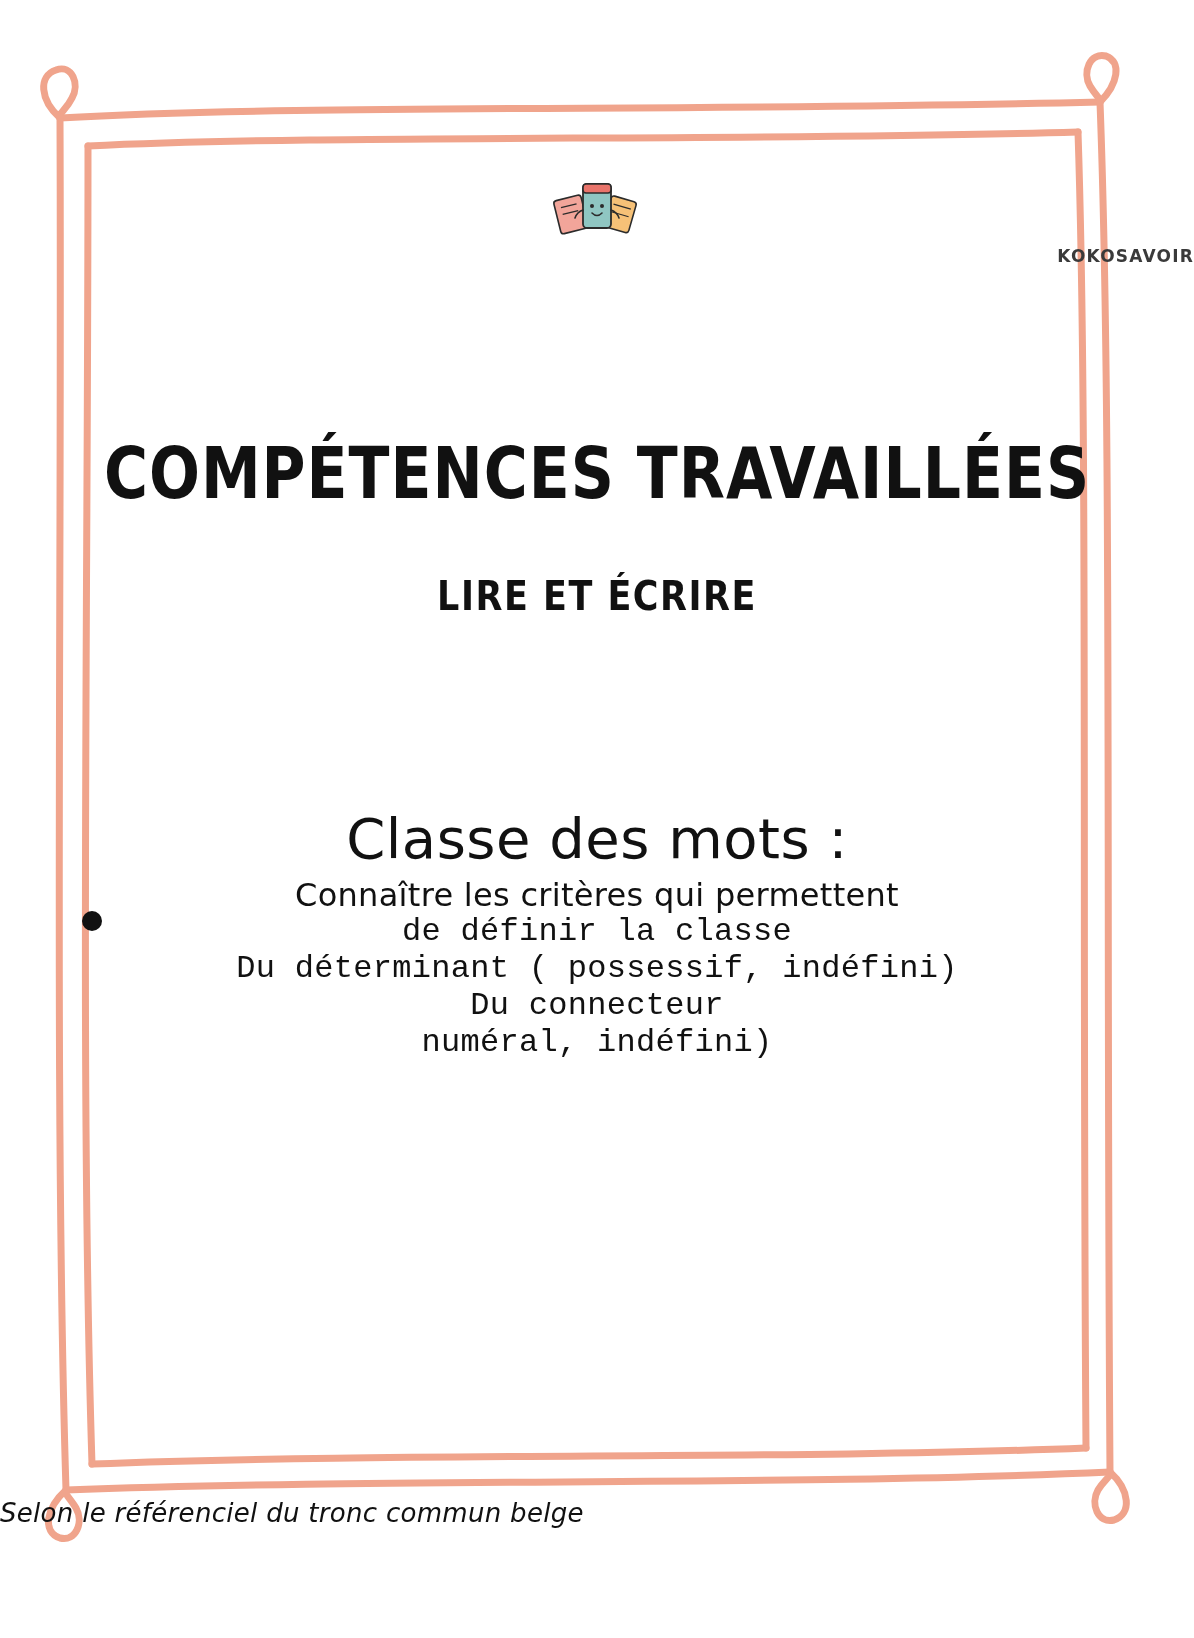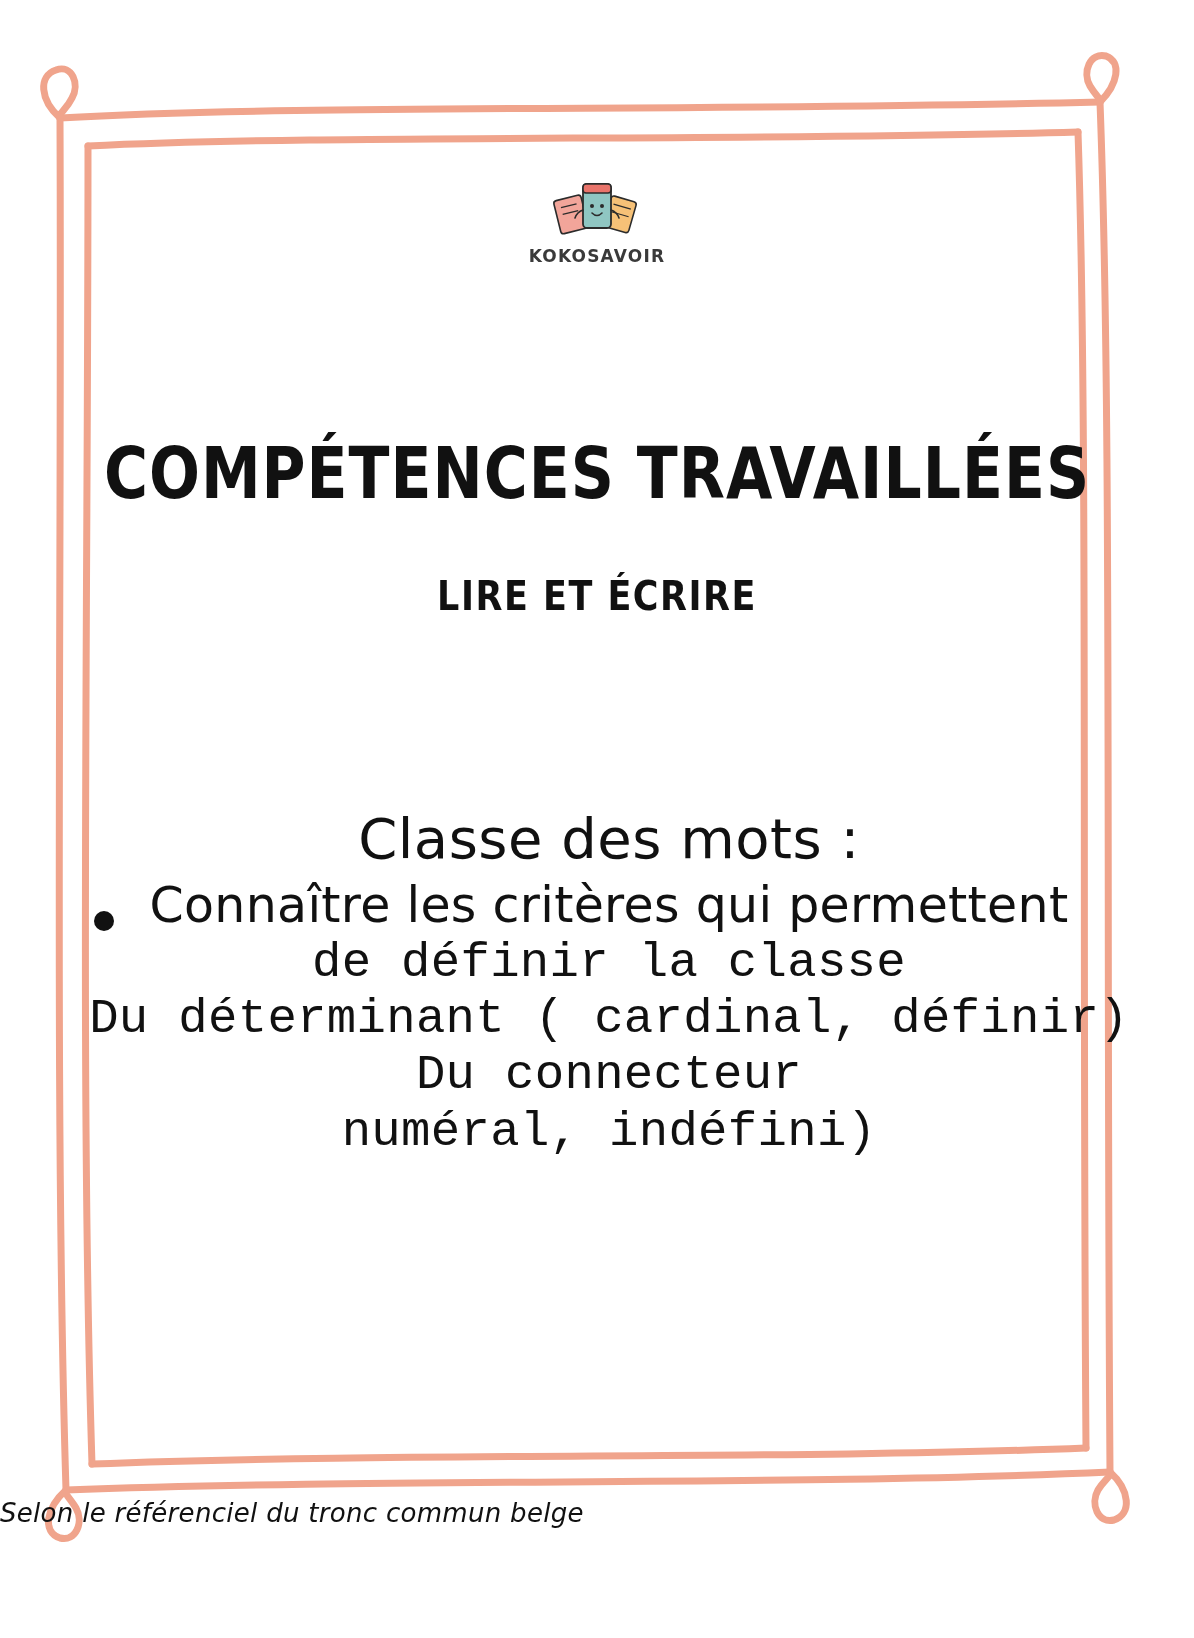--- a/index.html
+++ b/index.html
@@ -30,21 +30,21 @@
     height: 1638px;
     pointer-events: none;
   }
 
   
   .logo-block {
     position: absolute;
     top: 170px;
     left: 0;
     width: 100%;
-    text-align: center;
+    text-align: right;
   }
   .logo-mark {
     width: 96px;
     height: 74px;
     margin: 0 auto;
     display: block;
   }
   .logo-text {
     margin-top: 2px;
     font-family: "DejaVu Sans", sans-serif;
@@ -81,21 +81,21 @@
     letter-spacing: 1.5px;
     color: #111111;
     transform: scaleY(1.18);
     transform-origin: top center;
   }
 
   
   .content {
     position: absolute;
     top: 808px;
-    left: 72px;
+    left: 60px;
     width: 1074px;
     text-align: center;
     color: #111111;
     font-family: "DejaVu Sans", sans-serif;
   }
   .content .heading {
     font-size: 56px;
     line-height: 1.12;
     letter-spacing: 0.5px;
   }
@@ -106,21 +106,21 @@
   .bullet-dot {
     position: absolute;
     left: 22px;
     top: 34px;
     width: 20px;
     height: 20px;
     border-radius: 50%;
     background: #111111;
   }
   .content .line {
-    font-size: 49px;
+    font-size: 32px;
     line-height: 1.18;
     letter-spacing: 0.3px;
   }
   .content .line.tight {
     line-height: 1.15;
     font-family: Liberation Mono, monospace;
   }
 
   
   .footer {
@@ -192,20 +192,20 @@
 
   <div class="content">
     <div class="heading">Classe des mots :</div>
 
     <div class="bullet-row">
       <span class="bullet-dot"></span>
       <div class="line">Connaître les critères qui permettent</div>
     </div>
 
     <div class="line tight">de définir la classe</div>
-    <div class="line tight">Du déterminant ( cardinal, définir)</div>
+    <div class="line tight">Du déterminant ( possessif, indéfini)</div>
     <div class="line tight">Du connecteur</div>
     <div class="line tight">numéral, indéfini)</div>
   </div>
 
   <div class="footer">Selon le référenciel du tronc commun belge</div>
 
 </div>
 
 </body></html>

